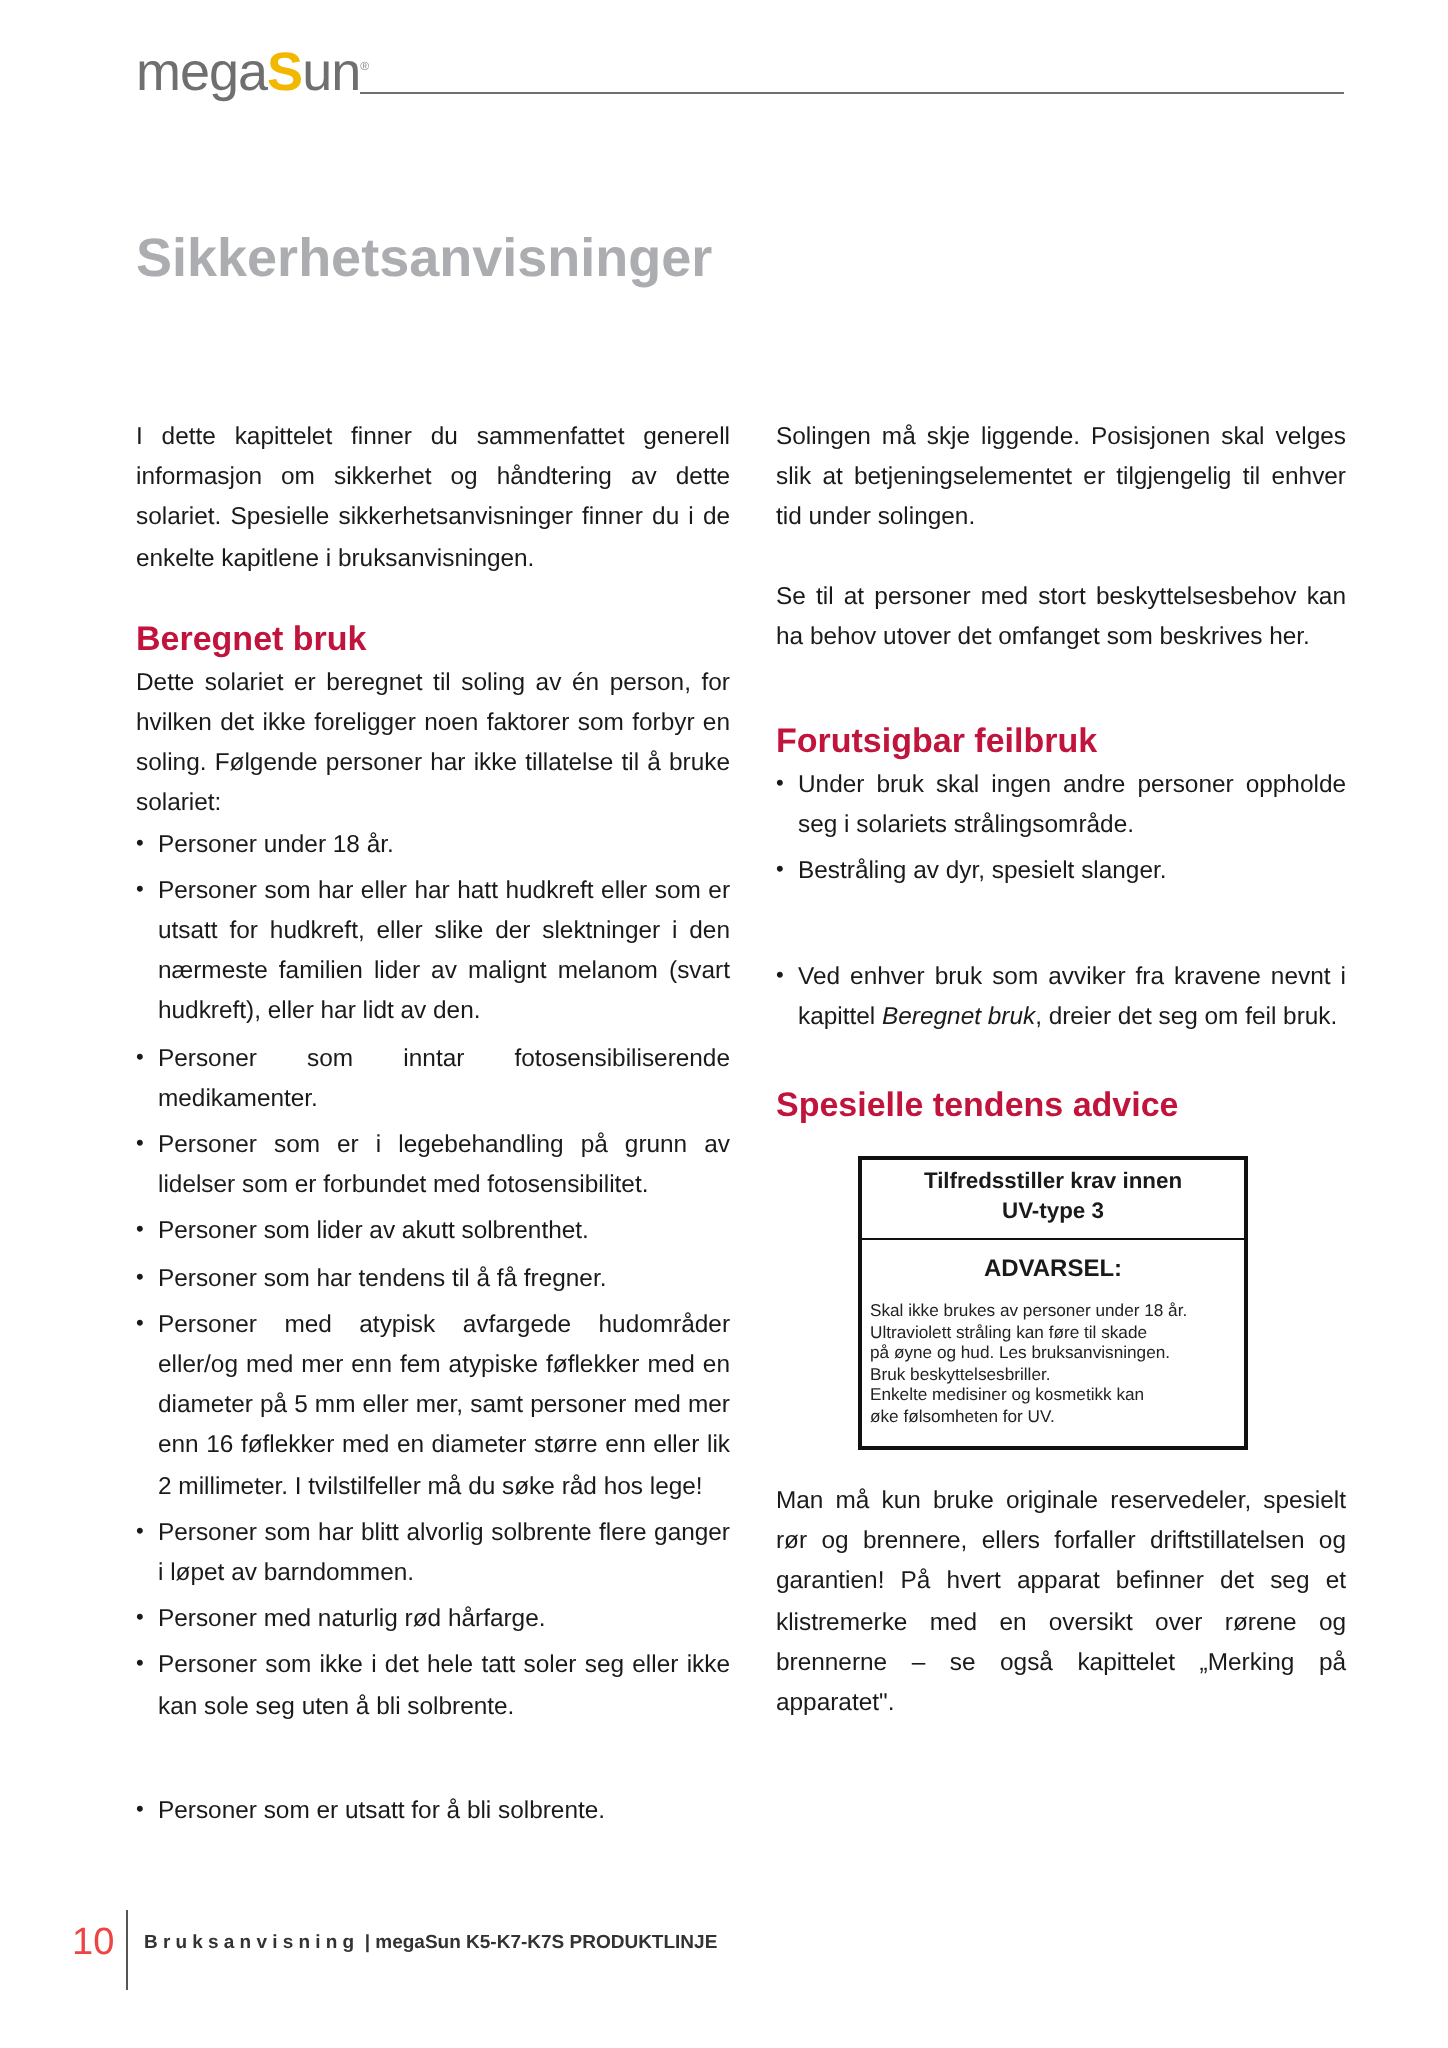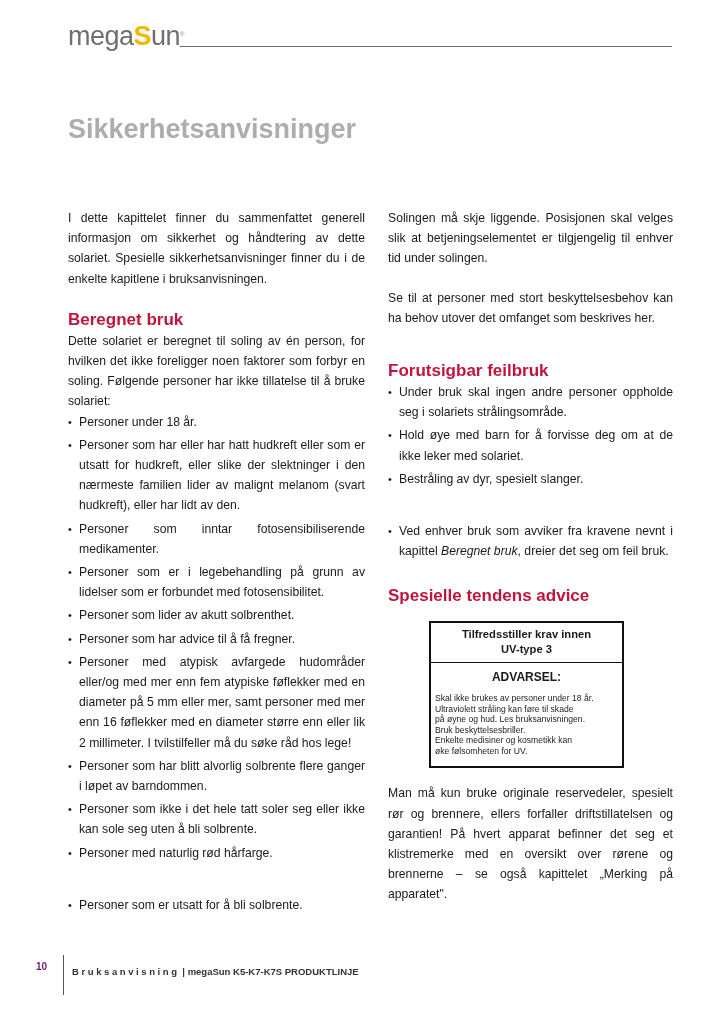--- a/index.html
+++ b/index.html
@@ -33,21 +33,21 @@
 
     .sign { width: 191px; margin: 14px 0 0 41px; border: 2px solid #111; font-family: "Liberation Sans", sans-serif; }
     .sign-top { text-align: center; font-weight: bold; font-size: 11.2px; line-height: 15px;
                 padding: 4px 6px 5px; border-bottom: 1.5px solid #111; }
     .sign-warn-title { text-align: center; font-size: 12px; font-weight: bold; line-height: 16px; padding-top: 6px; }
     .sign-body { text-align: left; font-size: 8.6px; line-height: 10.5px; padding: 8px 4px 10px; color: #222; }
     .sign-body span { display: block; }
 
     .closing { margin-top: 15px !important; }
 
-    .footer-num { position: absolute; left: 36px; top: 961px; font-size: 10px; font-weight: bold; color: #701a75; }
+    .footer-num { position: absolute; left: 36px; top: 961px; font-size: 19px; font-weight: normal; color: #ef4444; }
     .footer-rule { position: absolute; left: 63px; top: 955px; width: 1px; height: 40px; background: #555; }
     .footer-text { position: absolute; left: 72px; top: 966px; font-size: 9.5px; font-weight: bold; color: #333; white-space: nowrap; }
     .footer-text .spaced { letter-spacing: 2.6px; }
   </style>
 </head>
 <body>
 
 <div class="logo">
   <span>mega</span><span class="sun-s">S</span><span>un</span><span class="reg">®</span>
 </div>
@@ -58,37 +58,36 @@
 <div class="col col-left">
   <p>I dette kapittelet finner du sammenfattet generell informasjon om sikkerhet og håndtering av dette solariet. Spesielle sikkerhetsanvisninger finner du i de enkelte kapitlene i bruksanvisningen.</p>
   <h2>Beregnet bruk</h2>
   <p>Dette solariet er beregnet til soling av én person, for hvilken det ikke foreligger noen faktorer som forbyr en soling. Følgende personer har ikke tillatelse til å bruke solariet:</p>
   <ul class="bullets">
     <li>Personer under 18 år.</li>
     <li>Personer som har eller har hatt hudkreft eller som er utsatt for hudkreft, eller slike der slektninger i den nærmeste familien lider av malignt melanom (svart hudkreft), eller har lidt av den.</li>
     <li>Personer som inntar fotosensibiliserende medikamenter.</li>
     <li>Personer som er i legebehandling på grunn av lidelser som er forbundet med fotosensibilitet.</li>
     <li>Personer som lider av akutt solbrenthet.</li>
-    <li>Personer som har advice til å få fregner.</li>
+    <li>Personer som har tendens til å få fregner.</li>
     <li>Personer med atypisk avfargede hudområder eller/og med mer enn fem atypiske føflekker med en diameter på 5 mm eller mer, samt personer med mer enn 16 føflekker med en diameter større enn eller lik 2 millimeter. I tvilstilfeller må du søke råd hos lege!</li>
     <li>Personer som har blitt alvorlig solbrente flere ganger i løpet av barndommen.</li>
+    <li>Personer med naturlig rød hårfarge.</li>
     <li>Personer som ikke i det hele tatt soler seg eller ikke kan sole seg uten å bli solbrente.</li>
-    <li>Personer med naturlig rød hårfarge.</li>
     <li class="tight">Personer som er utsatt for å bli solbrente.</li>
   </ul>
 </div>
 
 <div class="col col-right">
   <p>Solingen må skje liggende. Posisjonen skal velges slik at betjeningselementet er tilgjengelig til enhver tid under solingen.</p>
   <p class="gap">Se til at personer med stort beskyttelsesbehov kan ha behov utover det omfanget som beskrives her.</p>
 
   <h2 class="first">Forutsigbar feilbruk</h2>
   <ul class="bullets">
     <li>Under bruk skal ingen andre personer oppholde seg i solariets strålingsområde.</li>
-    <li>Hold øye med barn for å forvisse deg om at de ikke leker med solariet.</li>
     <li>Bestråling av dyr, spesielt slanger.</li>
     <li class="tight"><span>Ved enhver bruk som avviker fra kravene nevnt i kapittel </span><i>Beregnet bruk</i><span>, dreier det seg om feil bruk.</span></li>
   </ul>
 
   <h2 class="second">Spesielle tendens advice</h2>
 
   <div class="sign">
     <div class="sign-top">
       <div>Tilfredsstiller krav innen</div>
       <div>UV-type 3</div>

